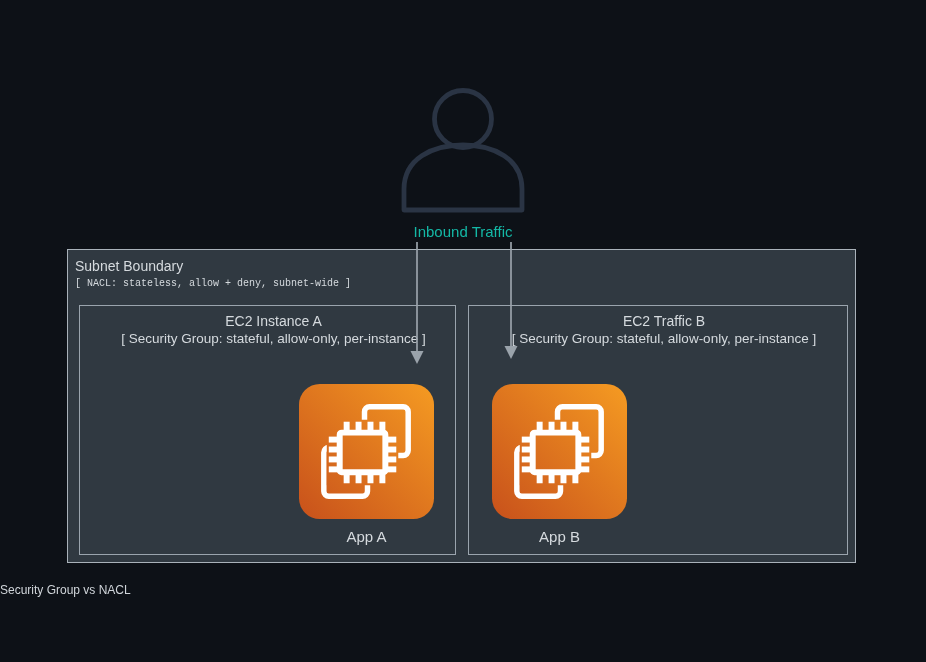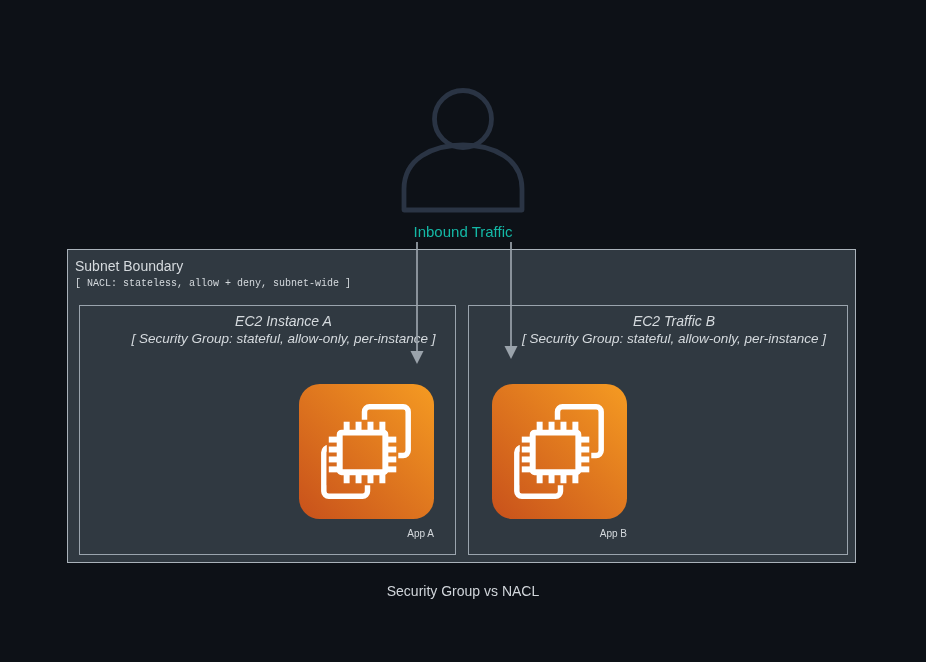--- a/index.html
+++ b/index.html
@@ -66,28 +66,27 @@
     height: 250px;
     border: 1.2px solid #9aa4ad;
     box-sizing: border-box;
     background: transparent;
   }
   .instance-box.a { left: 79px;  width: 377px; }
   .instance-box.b { left: 468px; width: 380px; }
   .instance-header {
     position: absolute;
     top: 7px;
-    left: 16px;
+    left: 6px;
     width: 100%;
     text-align: center;
     line-height: 17px;
     font-size: 14px;
     color: #d5dade;
     white-space: nowrap;
-    font-style: italic;
   }
   .instance-header .sub { font-size: 13.5px; }
   .subnet-header .sub { font-size: 10px; font-family: Liberation Mono, monospace; }
 
   
   .arrows-svg {
     position: absolute;
     left: 0; top: 0;
     width: 926px; height: 662px;
     pointer-events: none;
@@ -100,35 +99,35 @@
     width: 135px;
     height: 135px;
   }
   .ec2-icon-svg.a { left: 299px; }
   .ec2-icon-svg.b { left: 492px; }
 
   .app-label {
     position: absolute;
     top: 528px;
     width: 135px;
-    text-align: right;
-    font-size: 10px;
+    text-align: center;
+    font-size: 15px;
     color: #d5dade;
     white-space: nowrap;
   }
   .app-label.a { left: 299px; }
   .app-label.b { left: 492px; }
 
   .caption {
     position: absolute;
     left: 0;
     top: 583px;
     width: 926px;
-    text-align: center;
-    font-size: 14px;
+    text-align: left;
+    font-size: 12px;
     color: #d0d5da;
     white-space: nowrap;
   }
 </style>
 </head>
 <body>
 
 <div class="canvas">
 
   <svg class="user-icon-svg" viewBox="0 0 136 130" fill="none">

